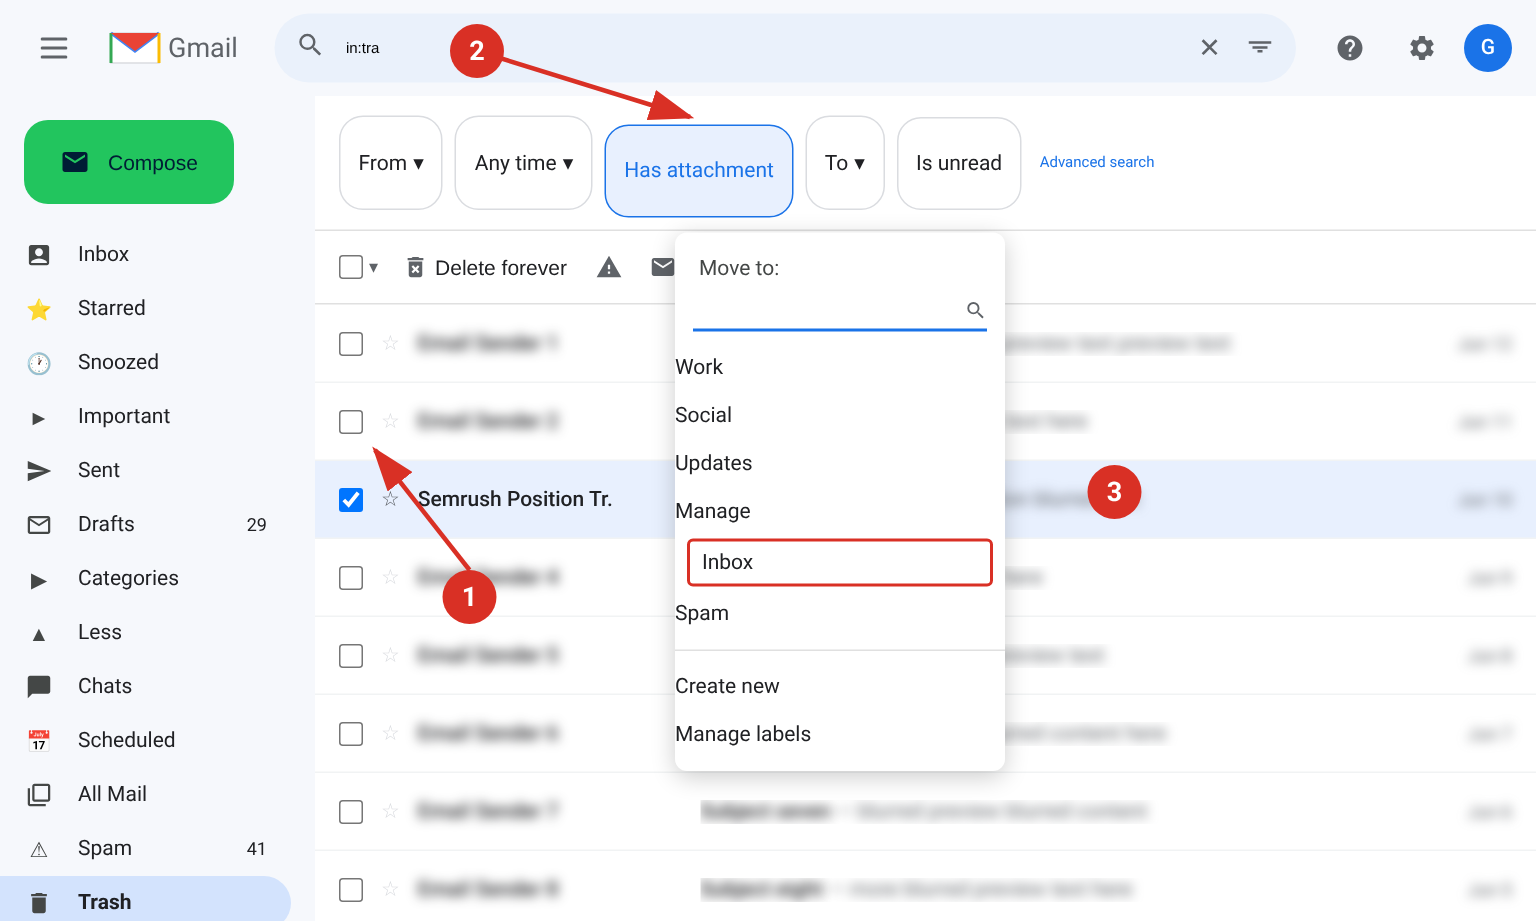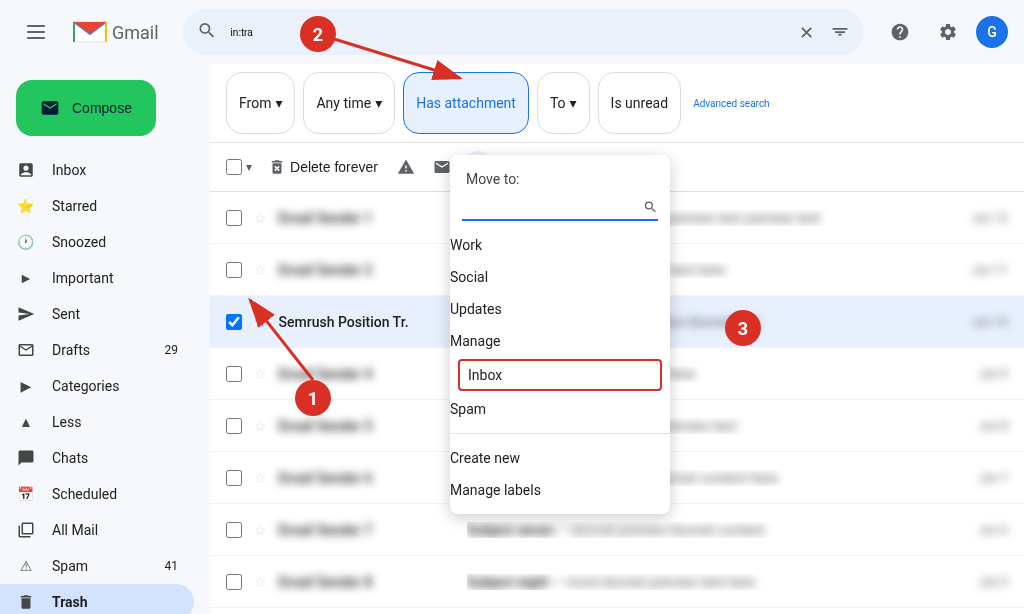--- a/index.html
+++ b/index.html
@@ -21,21 +21,21 @@
     .search-icon-left { position: absolute; left: 14px; top: 50%; transform: translateY(-50%); color: #5f6368; }
     .search-icon-right { position: absolute; right: 14px; top: 50%; transform: translateY(-50%); color: #5f6368; cursor: pointer; }
     .search-close { position: absolute; right: 50px; top: 50%; transform: translateY(-50%); color: #5f6368; cursor: pointer; font-size: 18px; }
     .top-right-icons { display: flex; align-items: center; gap: 8px; margin-left: auto; }
     .icon-btn { width: 40px; height: 40px; display: flex; align-items: center; justify-content: center; border-radius: 50%; cursor: pointer; border: none; background: none; }
     .avatar { width: 32px; height: 32px; border-radius: 50%; background: #1a73e8; color: white; display: flex; align-items: center; justify-content: center; font-size: 14px; font-weight: 500; cursor: pointer; }
 
     
     .filter-bar { display: flex; align-items: center; padding: 8px 16px; gap: 8px; border-bottom: 1px solid #e0e0e0; background: #fff; }
     .filter-chip { display: flex; align-items: center; gap: 4px; padding: 22px 12px; border: 1px solid #dadce0; border-radius: 16px; background: #fff; cursor: pointer; font-size: 14px; color: #202124; }
-    .filter-chip.active { background: #e8f0fe; border-color: #1a73e8; color: #1a73e8; }
+    .filter-chip.active { background: #e8f0fe; border-color: #1a73e8; color: #1a73e8; margin-top: 11px; }
     .advanced-search-link { color: #1a73e8; text-decoration: none; cursor: pointer; font-size: 10px; margin-left: 4px; }
 
     
     .email-toolbar { display: flex; align-items: center; padding: 8px 16px; gap: 4px; border-bottom: 1px solid #e0e0e0; }
     .toolbar-btn { display: flex; align-items: center; gap: 4px; padding: 6px 8px; border: none; background: none; cursor: pointer; border-radius: 4px; color: #5f6368; font-size: 14px; }
     .toolbar-btn.delete-btn { color: #202124; }
     .checkbox-area { display: flex; align-items: center; gap: 4px; margin-right: 4px; }
     .toolbar-icon-btn { width: 32px; height: 32px; display: flex; align-items: center; justify-content: center; border-radius: 50%; cursor: pointer; border: none; background: none; color: #5f6368; }
     .toolbar-icon-btn.highlighted { background: #e8f0fe; }
 

